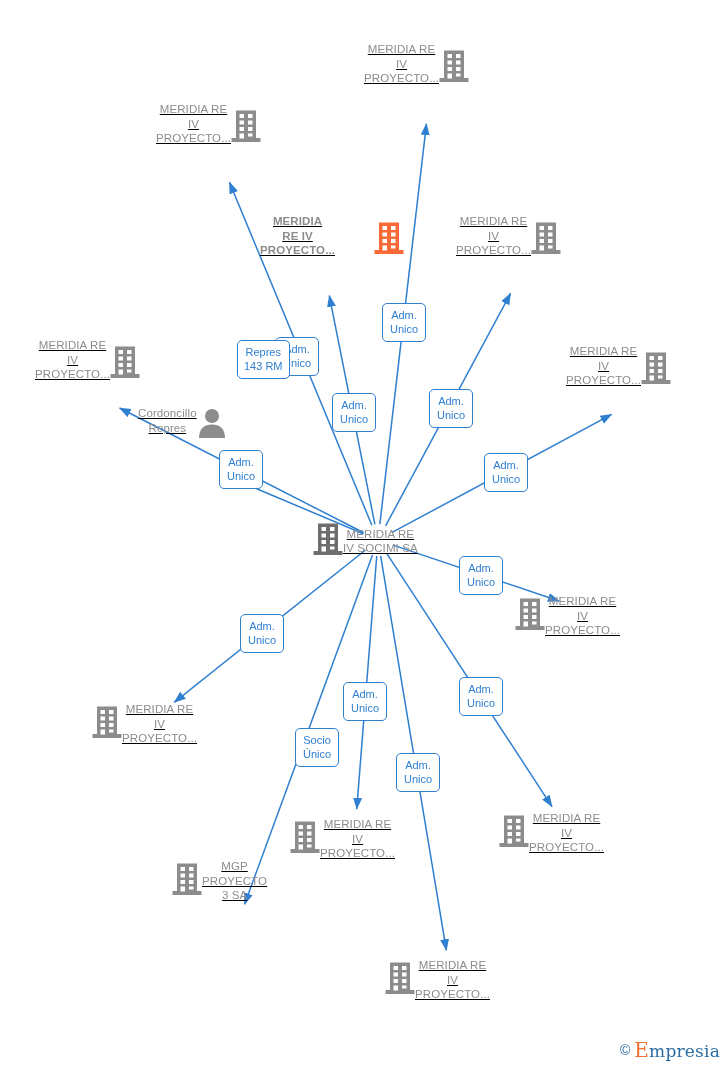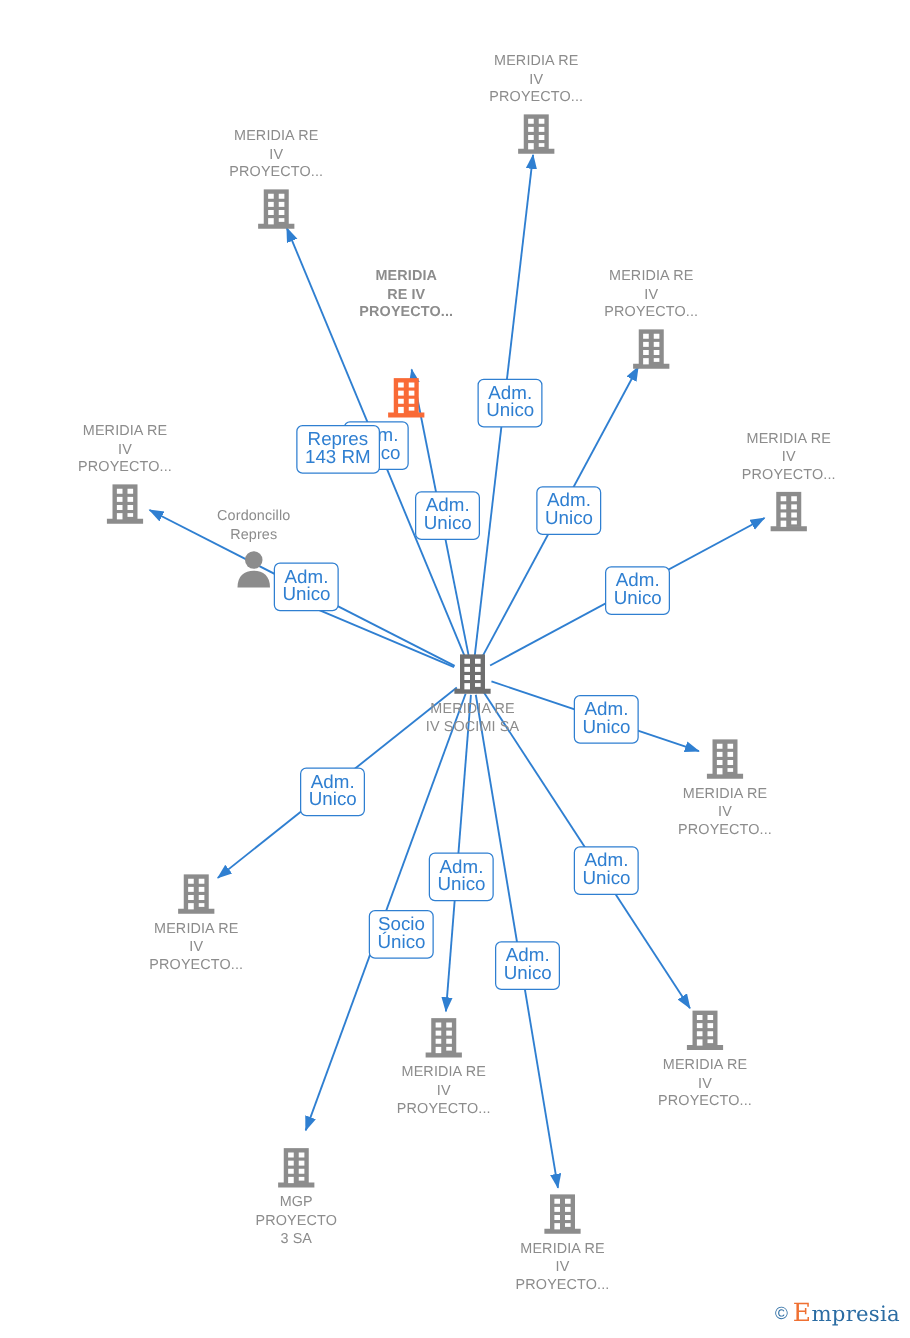--- a/index.html
+++ b/index.html
@@ -27,22 +27,23 @@
     width: 728px;
     height: 1070px;
     pointer-events: none;
   }
   .node {
     position: absolute;
     width: 130px;
     margin-left: -65px;
     text-align: center;
     display: flex;
-    flex-direction: column;
+    flex-direction: row;
     align-items: center;
+    text-decoration: underline;
   }
   .node-label {
     font-size: 11.5px;
     line-height: 14.5px;
     color: #8c8c8c;
     letter-spacing: 0.1px;
     white-space: pre-line;
   }
   .node.selected .node-label {
     font-weight: bold;
@@ -57,21 +58,21 @@
   .node.label-below .node-icon  { order: 1; }
   .node.label-below .node-label { order: 2; margin-top: 4px; }
 
   .edge-label {
     position: absolute;
     box-sizing: border-box;
     background: #ffffff;
     border: 1.4px solid #2f7fd1;
     border-radius: 5px;
     color: #2f7fd1;
-    font-size: 15px;
+    font-size: 11px;
     line-height: 14px;
     text-align: center;
     padding: 4px 6px 5px 6px;
     white-space: pre-line;
     min-width: 44px;
   }
   #watermark {
     position: absolute;
     right: 8px;
     bottom: 8px;
@@ -311,21 +312,21 @@
             <rect x="17" y="11.5" width="4.5" height="4" fill="#ffffff"></rect>
             <rect x="8.5" y="18" width="4.5" height="4" fill="#ffffff"></rect>
             <rect x="17" y="18" width="4.5" height="4" fill="#ffffff"></rect>
             <rect x="8.5" y="24.5" width="4.5" height="5" fill="#ffffff"></rect>
             <rect x="17" y="24.5" width="4.5" height="3" fill="#ffffff"></rect>
           </svg></span>
         <div class="node-label">MERIDIA RE
 IV
 PROYECTO...</div>
       </div>
-      <div class="node label-below" style="left: 237px; top: 917px;">
+      <div class="node label-below" style="left: 237px; top: 855px;">
         <span class="node-icon"><svg width="30" height="34" viewBox="0 0 30 34">
             <rect x="5" y="1.5" width="20" height="28" fill="#8c8c8c"></rect>
             <rect x="0.5" y="29" width="29" height="4" fill="#8c8c8c"></rect>
             <rect x="8.5" y="5" width="4.5" height="4" fill="#ffffff"></rect>
             <rect x="17" y="5" width="4.5" height="4" fill="#ffffff"></rect>
             <rect x="8.5" y="11.5" width="4.5" height="4" fill="#ffffff"></rect>
             <rect x="17" y="11.5" width="4.5" height="4" fill="#ffffff"></rect>
             <rect x="8.5" y="18" width="4.5" height="4" fill="#ffffff"></rect>
             <rect x="17" y="18" width="4.5" height="4" fill="#ffffff"></rect>
             <rect x="8.5" y="24.5" width="4.5" height="5" fill="#ffffff"></rect>

